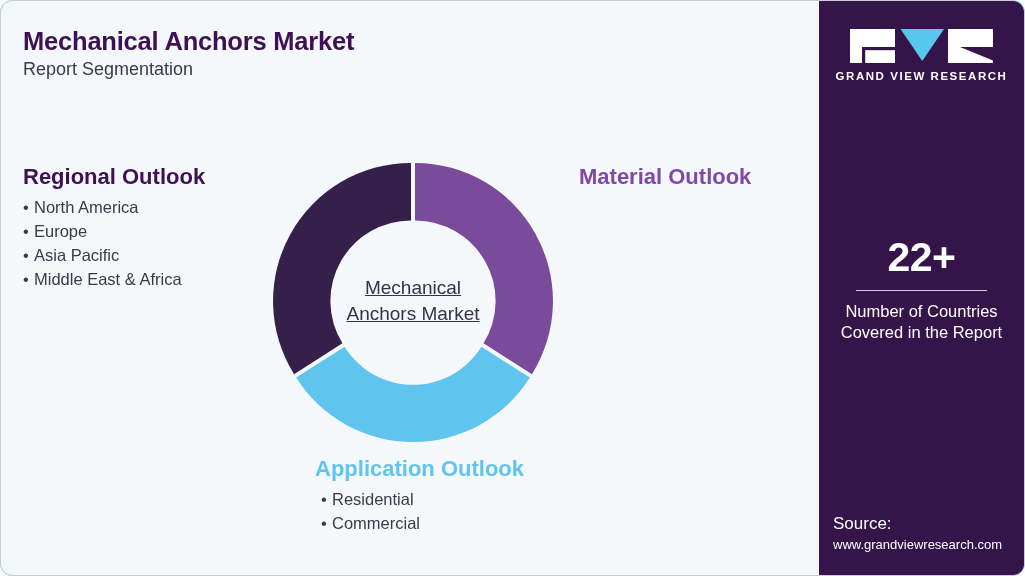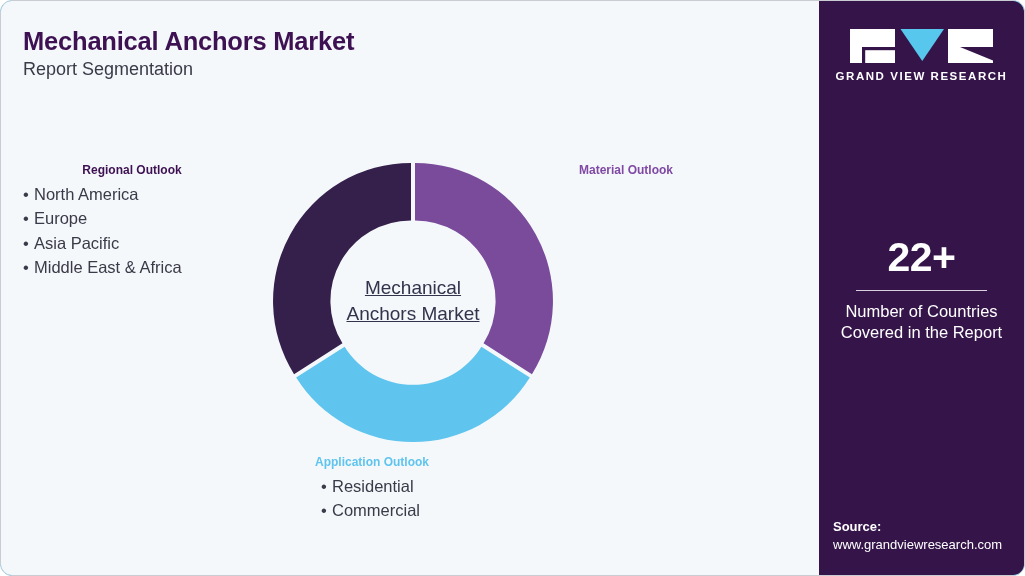--- a/index.html
+++ b/index.html
@@ -58,25 +58,24 @@
   .subtitle {
     position: absolute;
     left: 22px;
     top: 58px;
     font-size: 18px;
     color: #3A3A48;
   }
 
   
   .outlook-heading {
-    font-size: 12px;
+    font-size: 22px;
     font-weight: bold;
     margin: 0 0 4px 0;
     line-height: 1.25;
-    text-align: right;
   }
   .outlook-list {
     list-style: none;
     margin: 0;
     padding: 0;
   }
   .outlook-list li {
     font-size: 16.5px;
     color: #3A3A48;
     line-height: 1.47;
@@ -201,22 +200,22 @@
     line-height: 1.3;
   }
 
   .source-block {
     position: absolute;
     left: 14px;
     bottom: 22px;
     width: 191px;
   }
   .source-label {
-    font-size: 13px;
-    font-weight: bold;
+    font-size: 17px;
+    font-weight: normal;
     color: #ffffff;
     line-height: 1.5;
     margin-top: 40px;
   }
   .source-url {
     font-size: 13px;
     color: #ffffff;
     line-height: 1.45;
     white-space: nowrap;
   }

